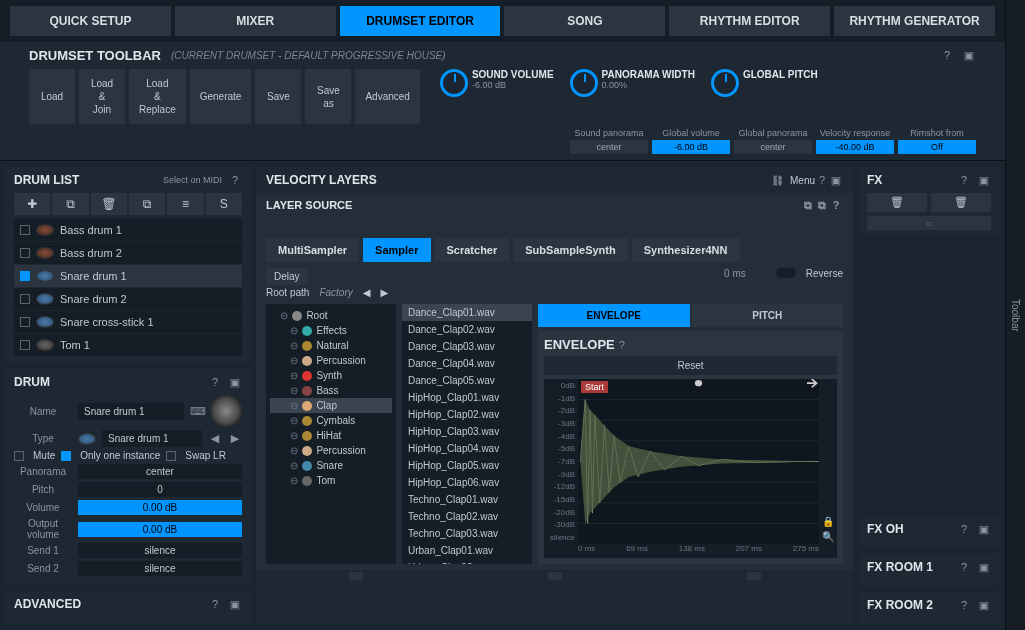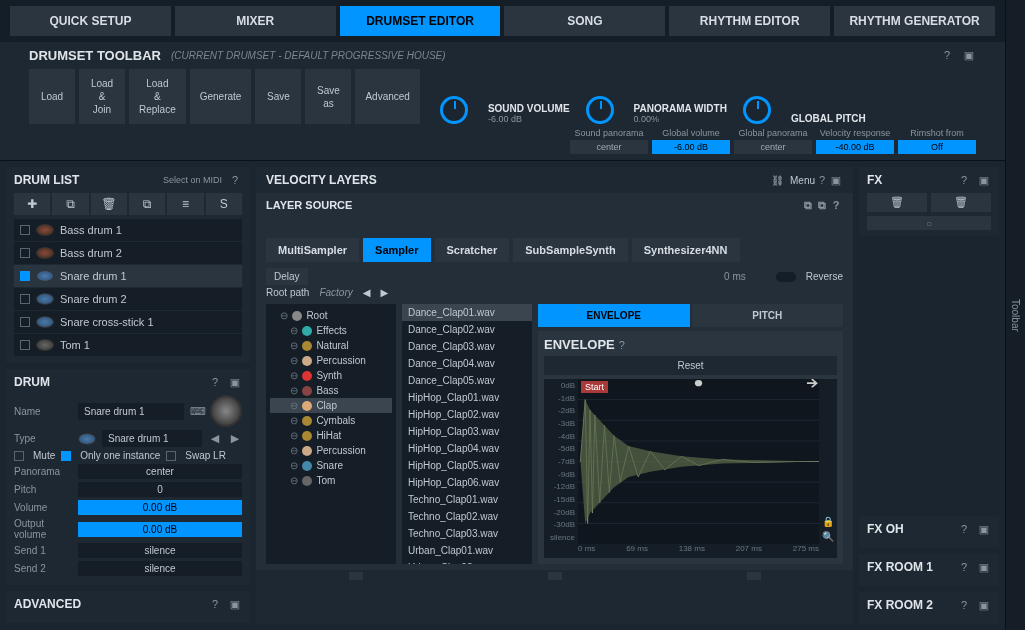--- a/index.html
+++ b/index.html
@@ -15,21 +15,21 @@
 .top-tab.active { background:#0095ff; color:#000; }
 
 
 .toolbar-sec { padding:6px 29px; background:#1e2832; border-bottom:1px solid #0a1015; }
 .toolbar-title-row { display:flex; align-items:center; gap:10px; margin-bottom:6px; }
 .toolbar-title { font-size:13px; font-weight:bold; color:#e0e5ea; }
 .toolbar-sub { font-style:italic; color:#7a8590; font-size:10px; }
 .toolbar-title-row .ticons { margin-left:auto; display:flex; gap:8px; }
 .toolbar-body { display:flex; gap:4px; align-items:stretch; }
 .tbtn { background:#2a3540; padding:8px 10px; text-align:center; font-size:10px; color:#c0c8d0; cursor:pointer; min-width:46px; display:flex; flex-direction:column; justify-content:center; line-height:1.3; }
-.knob-group { display:flex; align-items:flex-end; gap:20px; margin-left:6px; }
+.knob-group { display:flex; align-items:flex-start; gap:4px; margin-left:6px; }
 .knob { width:28px; height:28px; border-radius:50%; border:3px solid #0095ff; background:#1a2530; position:relative; }
 .knob::after { content:''; position:absolute; top:2px; left:50%; width:2px; height:8px; background:#0095ff; transform-origin:bottom center; }
 .knob-label { font-size:10px; font-weight:bold; color:#e0e5ea; }
 .knob-val { font-size:9px; color:#8a95a0; }
 .mini-params { display:flex; gap:4px; margin-left:4px; }
 .mini-param { display:flex; flex-direction:column; font-size:9px; width:78px; }
 .mini-param .lbl { color:#8a95a0; text-align:center; }
 .mini-param .val { background:#2a3540; text-align:center; padding:2px; color:#a0aab5; margin-top:2px; }
 .mini-param .val.blue { background:#0095ff; color:#000; }
 
@@ -54,39 +54,39 @@
 .dl-item.sel { background:#2a3540; }
 .dl-cb { width:10px; height:10px; border:1px solid #5a6570; display:inline-block; }
 .dl-cb.on { background:#0095ff; border-color:#0095ff; }
 .dl-ico { width:18px; height:12px; border-radius:50%; display:inline-block; }
 .dl-ico.bass { background:radial-gradient(#8a4a3a,#3a2a20); border:1px solid #333; }
 .dl-ico.snare { background:radial-gradient(#4a7aaa,#2a4a6a); border:1px solid #333; }
 .dl-ico.tom { background:radial-gradient(#666,#333); border:1px solid #333; }
 
 
 .drum-row { display:flex; align-items:center; gap:6px; margin-bottom:3px; font-size:10px; }
-.drum-row .lbl { width:58px; color:#8a95a0; }
+.drum-row .lbl { width:58px; color:#8a95a0;text-align:center; }
 .drum-row .val { flex:1; background:#151e26; padding:2px 4px; text-align:center; }
 .drum-row .val.blue { background:#0095ff; color:#000; }
 .drum-row .ck { width:10px; height:10px; border:1px solid #5a6570; display:inline-block; margin-right:3px; }
 .drum-row .ck.on { background:#0095ff; border-color:#0095ff; }
 .speaker { width:32px; height:32px; border-radius:50%; background:radial-gradient(#888,#222); border:2px solid #333; }
 .name-box { flex:1; background:#151e26; padding:3px 6px; color:#c0c8d0; }
 
 
 .vl-head { display:flex; align-items:center; padding:6px 10px; }
 .vl-title { font-size:12px; font-weight:bold; color:#e0e5ea; }
 .vl-head .spacer { flex:1; }
 .layer-src { padding:6px 10px; background:#232e38; }
 .ls-title { font-size:11px; font-weight:bold; color:#e0e5ea; margin-bottom:6px; display:flex; }
 .ls-title .spacer { flex:1; }
 .ls-tabs { display:flex; gap:4px; margin-bottom:6px; }
 .ls-tab { padding:6px 12px; background:#2a3540; font-size:11px; font-weight:bold; cursor:pointer; color:#d8dde3;margin-top:20px; }
 .ls-tab.active { background:#0095ff; color:#000; }
-.delay-row { display:flex; align-items:center; font-size:10px; gap:10px; margin-bottom:2px; }
+.delay-row { display:flex; align-items:flex-start; font-size:10px; gap:10px; margin-bottom:2px; }
 .delay-row .dl-lbl { background:#2a3540; padding:3px 8px; }
 .delay-row .dl-val { color:#8a95a0; margin-left:auto; margin-right:20px; }
 .rev-toggle { width:20px; height:10px; background:#151e26; border-radius:5px; display:inline-block; }
 .rootpath-row { display:flex; align-items:center; font-size:10px; gap:10px; margin-bottom:6px; }
 .rootpath-row .rp-val { color:#8a95a0; font-style:italic; }
 .nav-arrows { color:#c0c8d0; cursor:pointer; }
 
 .browser-row { display:flex; gap:6px; height:260px; }
 .tree { width:130px; background:#151e26; padding:4px; overflow:auto; font-size:10px; }
 .tree-node { padding:2px 0 2px 10px; cursor:pointer; display:flex; align-items:center; gap:4px; }

